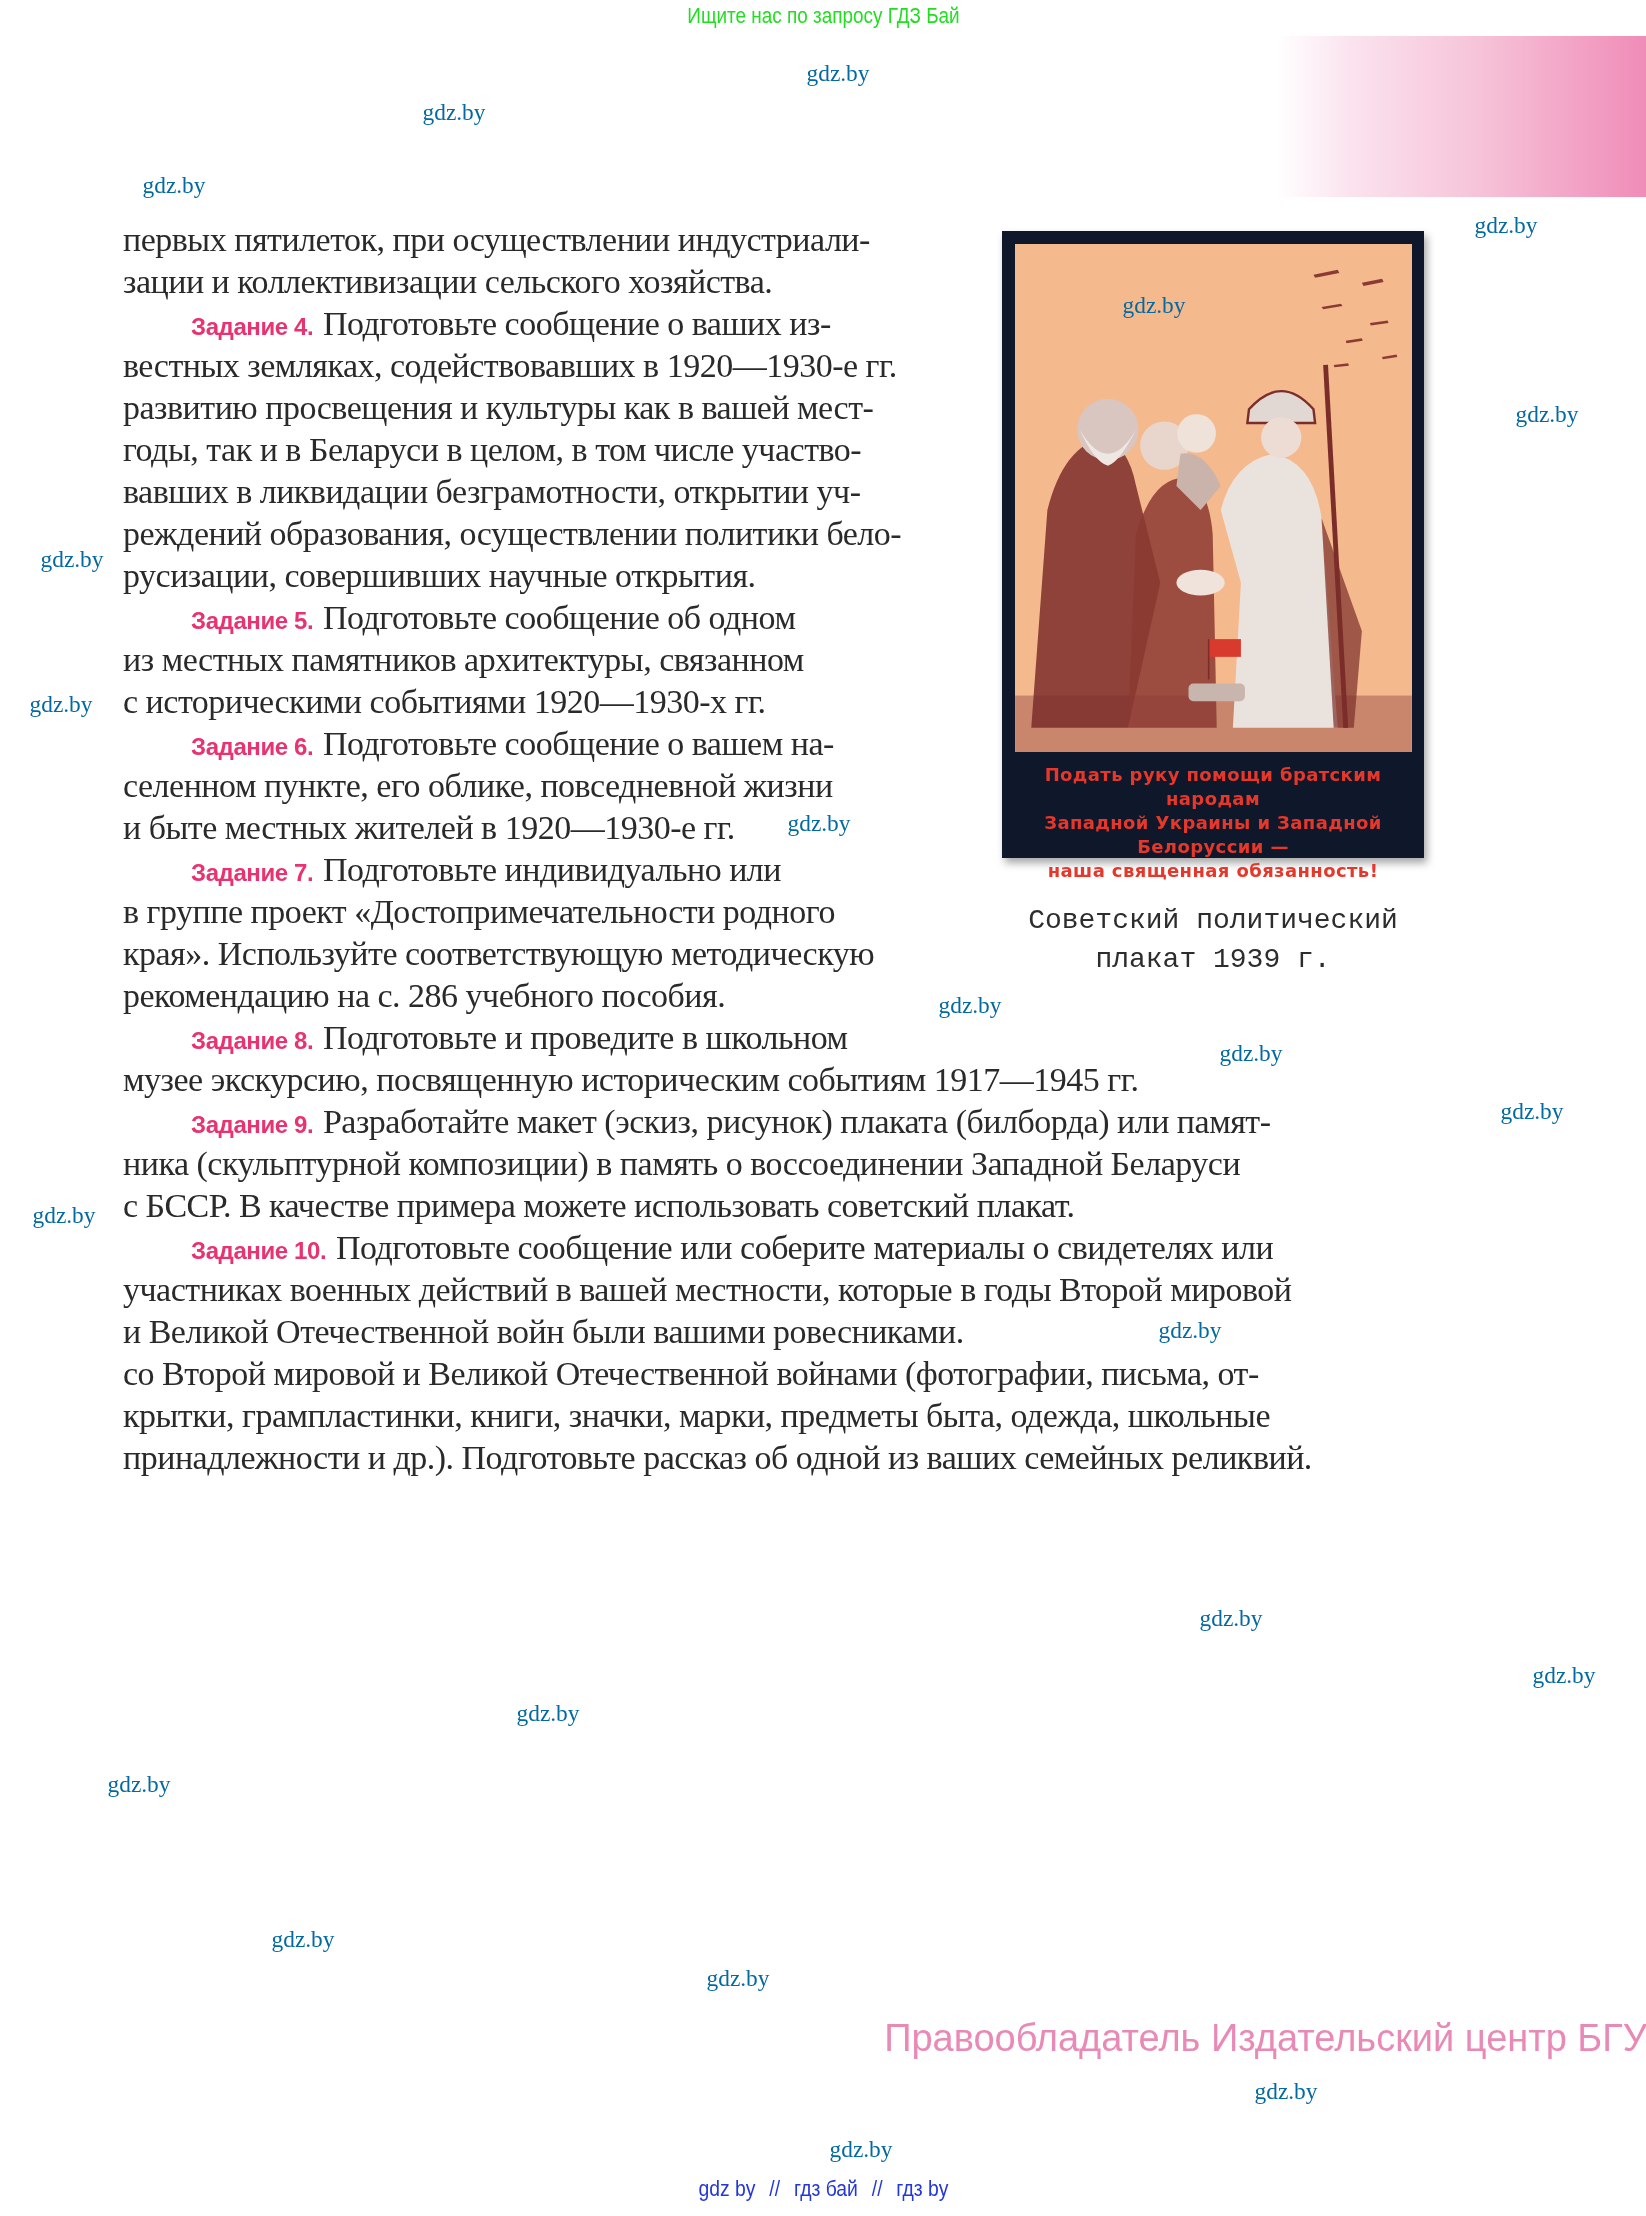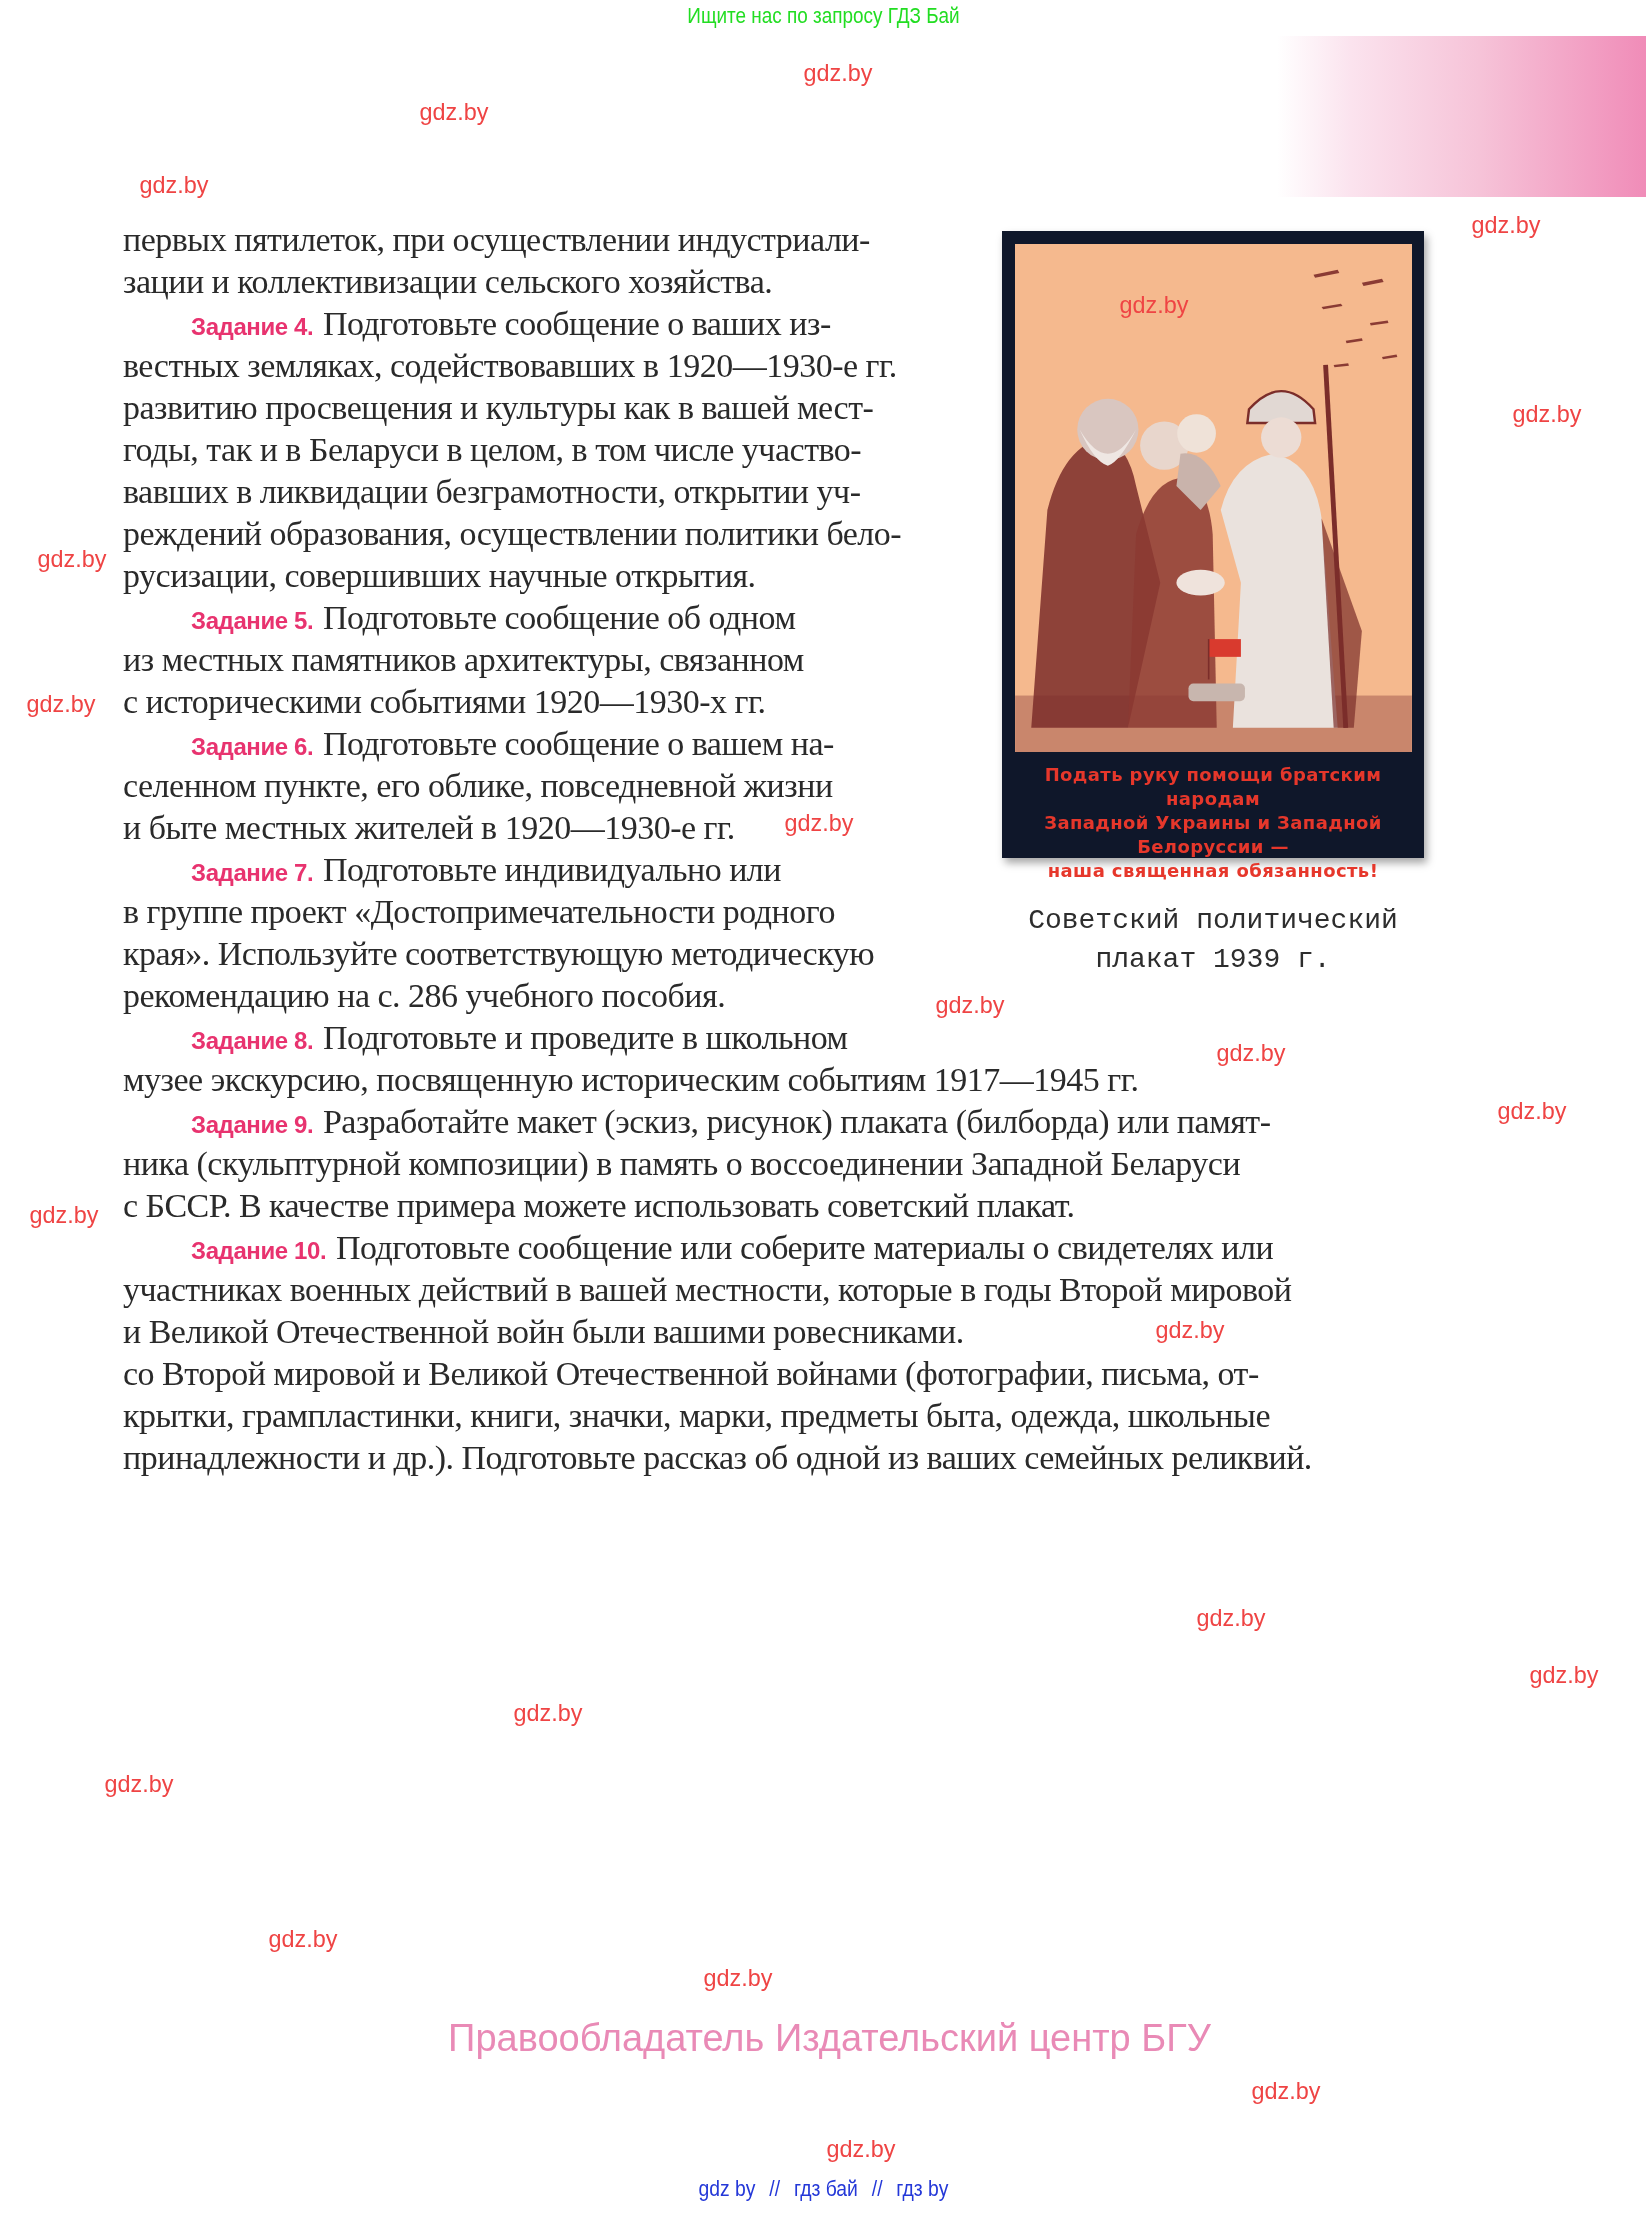--- a/index.html
+++ b/index.html
@@ -42,33 +42,33 @@
   .poster-caption-text {
     position: absolute; left: 8px; top: 532px; width: 406px; text-align: center;
     color: #e6372b; font-family: "DejaVu Sans", sans-serif; font-weight: bold;
     font-size: 18px; line-height: 24px; letter-spacing: 0.4px;
   }
   .figure-caption {
     position: absolute; left: 1002px; top: 901px; width: 422px; text-align: center;
     font-family: Liberation Mono, monospace; font-size: 28px; line-height: 39px; color: #2d2d2d;
   }
   .copyright {
-    position: absolute; left: 0; top: 2017px; width: 1647px; text-align: center;
+    position: absolute; left: 0; top: 2017px; width: 1647px; text-align: right;
     font-family: "Liberation Sans", sans-serif; font-size: 38px; color: #e98ab6;
     padding-left: 12px; box-sizing: border-box;
   }
   .footer-links {
     position: absolute; left: 0; top: 2176px; width: 1647px; text-align: center;
     font-family: "Liberation Sans", sans-serif; font-size: 22px; color: #2438d8;
     transform: scaleX(0.88); transform-origin: 50% 0;
   }
   .footer-links span { margin: 0 4.8px; }
   .wm {
-    position: absolute; font-family: Liberation Sans, sans-serif; font-size: 23.4px;
-    color: #ef4444; transform: translate(-50%, -50%); white-space: nowrap;
+    position: absolute; font-family: Liberation Serif, serif; font-size: 23.4px;
+    color: #0369a1; transform: translate(-50%, -50%); white-space: nowrap;
   }
 </style>
 </head>
 <body>
 
 <div class="top-banner">Ищите нас по запросу ГДЗ Бай</div>
 
 <div class="pink-tab"></div>
 
 <div class="body-text">

